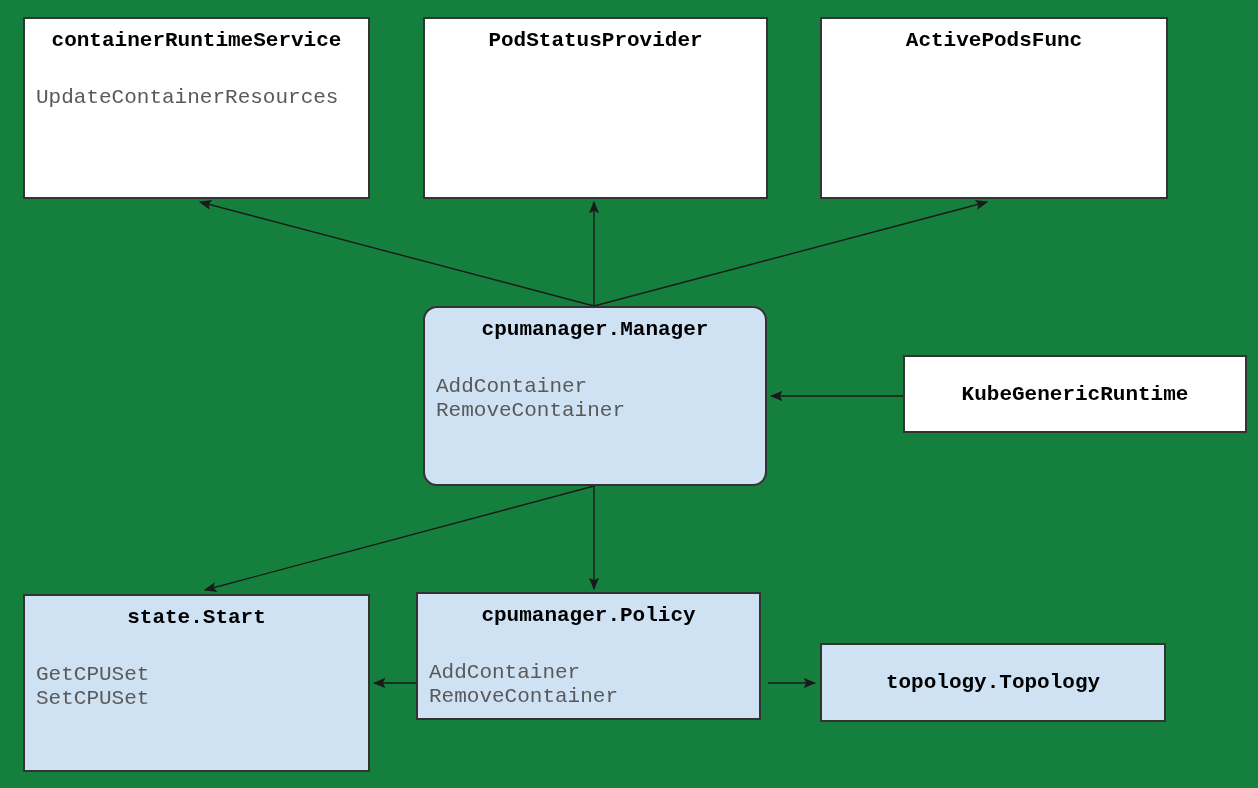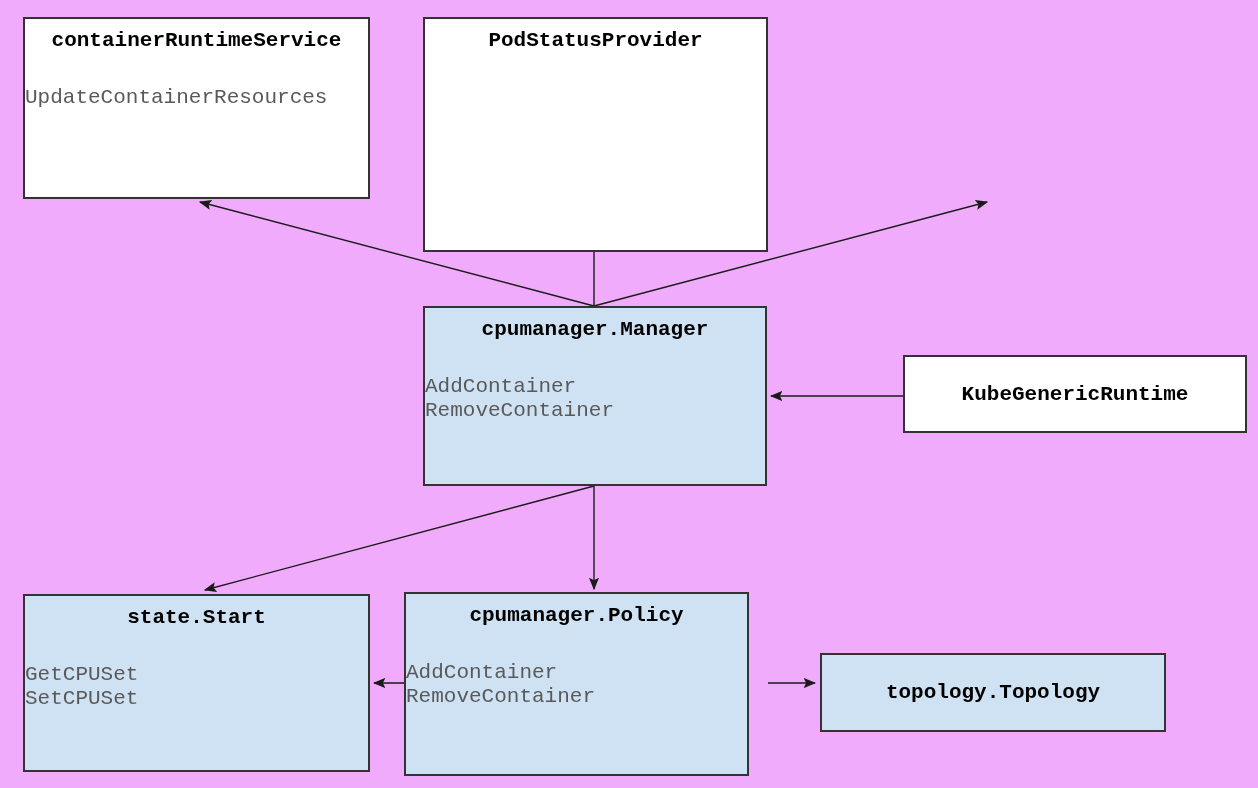--- a/index.html
+++ b/index.html
@@ -4,21 +4,21 @@
 <style>
   html, body {
     margin: 0;
     padding: 0;
     background: #ffffff;
   }
   .canvas {
     position: relative;
     width: 1258px;
     height: 788px;
-    background: #f0abfc;
+    background: #15803d;
     font-family: "Liberation Mono", "DejaVu Sans Mono", monospace;
     overflow: hidden;
   }
   .arrow-layer {
     position: absolute;
     left: 0;
     top: 0;
     width: 1258px;
     height: 788px;
   }
@@ -35,43 +35,44 @@
     text-align: center;
     font-weight: bold;
     font-size: 21px;
     line-height: 25px;
     color: #000000;
     padding-top: 9px;
     white-space: nowrap;
   }
   .node-methods {
     margin-top: 33px;
+    padding-left: 11px;
     font-size: 21px;
     line-height: 24px;
     color: #595959;
     white-space: nowrap;
   }
   .node.vcenter {
     display: flex;
     align-items: center;
     justify-content: center;
     font-family: Liberation Mono, monospace;
   }
   .node.vcenter .node-title {
     padding-top: 0;
   }
   
   #n-crs { left: 23px;  top: 17px;  width: 347px; height: 182px; }
-  #n-psp { left: 423px; top: 17px;  width: 345px; height: 235px; }
+  #n-psp { left: 423px; top: 17px;  width: 345px; height: 182px; }
   #n-apf { left: 820px; top: 17px;  width: 348px; height: 182px; }
-  #n-mgr { left: 423px; top: 306px; width: 344px; height: 180px; }
+  #n-mgr { left: 423px; top: 306px; width: 344px; height: 180px; border-radius: 14px; }
   #n-kgr { left: 903px; top: 355px; width: 344px; height: 78px;  }
   #n-sst { left: 23px;  top: 594px; width: 347px; height: 178px; }
-  #n-pol { left: 404px; top: 592px; width: 345px; height: 184px; }
-  #n-top { left: 820px; top: 643px; width: 346px; height: 79px; margin-top: 10px;  }
+  #n-pol { left: 416px; top: 592px; width: 345px; height: 128px; }
+  #n-top { left: 820px; top: 643px; width: 346px; height: 79px;  }
 </style>
 </head>
 <body>
 
 <div class="canvas">
 
   <svg class="arrow-layer" viewBox="0 0 1258 788" xmlns="http://www.w3.org/2000/svg">
     <defs>
       <marker id="arr" viewBox="0 0 10 8" refX="9" refY="4" markerWidth="9" markerHeight="7.2" orient="auto">
         <path d="M0,0 L10,4 L0,8 L2,4 z" fill="#1a1a1a"></path>
@@ -91,20 +92,23 @@
     <div class="node-title">containerRuntimeService</div>
     <div class="node-methods">
       <div>UpdateContainerResources</div>
     </div>
   </div>
 
   <div id="n-psp" class="node">
     <div class="node-title">PodStatusProvider</div>
   </div>
 
+  <div id="n-apf" class="node">
+    <div class="node-title">ActivePodsFunc</div>
+  </div>
 
   <div id="n-mgr" class="node blue">
     <div class="node-title">cpumanager.Manager</div>
     <div class="node-methods">
       <div>AddContainer</div>
       <div>RemoveContainer</div>
     </div>
   </div>
 
   <div id="n-kgr" class="node vcenter">

